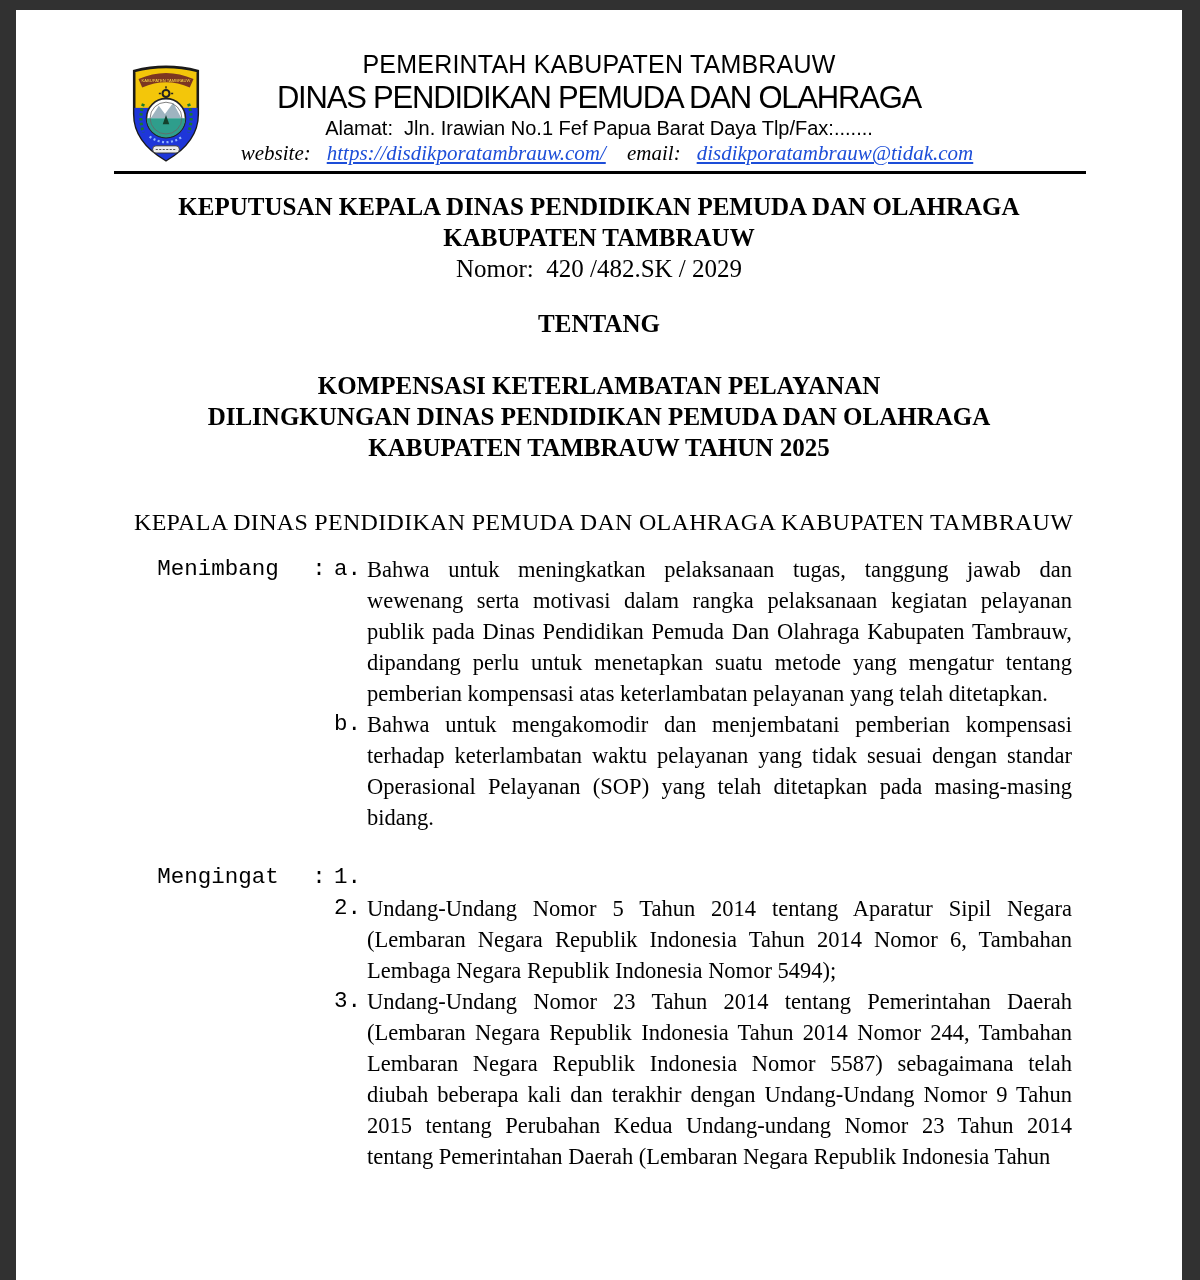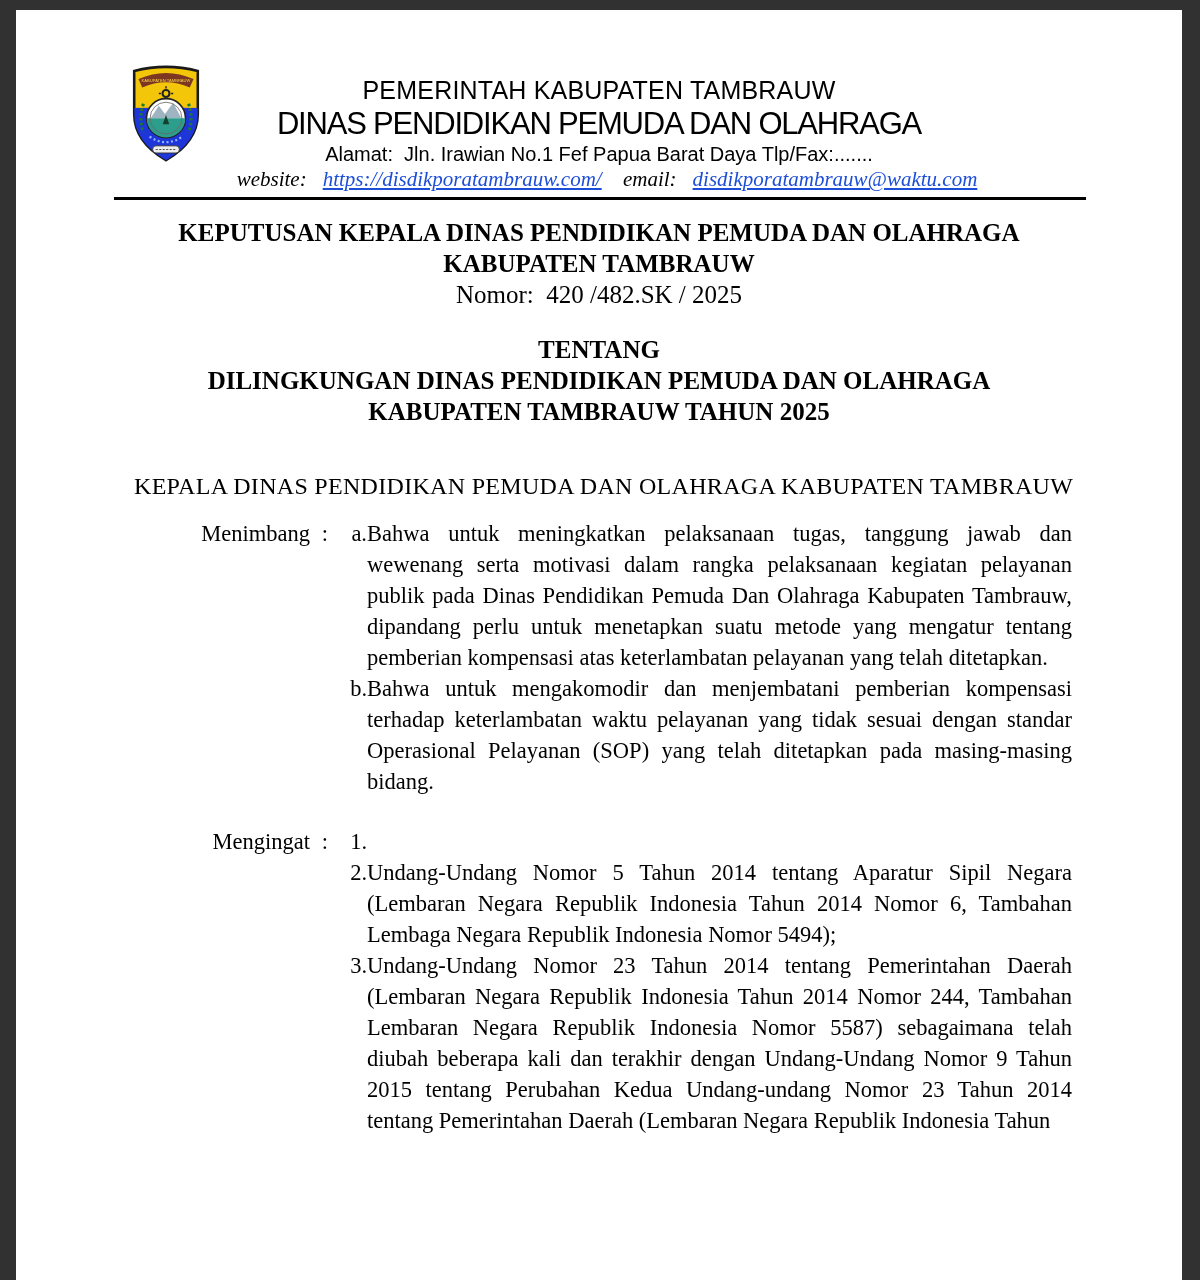--- a/index.html
+++ b/index.html
@@ -14,21 +14,21 @@
     position: absolute;
     left: 16px; top: 10px;
     width: 1166px; height: 1560px;
     background: #ffffff;
     box-sizing: border-box;
     padding: 0 110px;
     color: #000;
   }
 
   
-  .kop { position: relative; padding-top: 64px; text-align: center; }
+  .kop { position: relative; padding-top: 38px; text-align: center; }
   .logo { position: absolute; left: 0; top: 50px; width: 80px; height: 106px; }
   .kop-gov    { font-family: "Liberation Sans", sans-serif; font-size: 25px; line-height: 32px; letter-spacing: 0.2px; }
   .kop-agency { font-family: "Liberation Sans", sans-serif; font-size: 31px; line-height: 36px; letter-spacing: -1.2px; }
   .kop-address{ font-family: "Liberation Sans", sans-serif; font-size: 20px; line-height: 25px; white-space: pre; }
   .kop-contact{ font-style: italic; font-size: 21px; line-height: 24px; }
   .kop-contact a { color: #1d4ed8; text-decoration: underline; }
   .kop-contact .lbl { margin: 0 16px; }
   .kop-rule { height: 0; border-top: 3px solid #000; margin: 6px -14px 0 -12px; }
 
   
@@ -37,21 +37,21 @@
   .bold { font-weight: bold; }
   .nomor { white-space: pre; }
   .tentang { margin-top: 24px; }
   .subject { margin-top: 31px; }
   .official { margin-top: 44px; font-size: 24px; letter-spacing: 0.3px; white-space: nowrap; text-align: center; line-height: 31px; margin-left: 8px; }
 
   
   .body-block { margin-top: 16px; font-size: 22.5px; line-height: 31px; }
   .sec-gap { margin-top: 29px; }
   .row { display: grid; grid-template-columns: 184px 18px 39px 1fr; align-items: start; }
-  .cell-label, .cell-colon, .cell-marker { text-align: right; }
+  .cell-label, .cell-colon, .cell-marker { text-align: center; font-family: Liberation Mono, monospace; }
   .cell-text { text-align: justify; }
 </style>
 </head>
 <body>
 
 <div class="page">
 
   <div class="kop">
 
     <svg class="logo" viewBox="0 0 78 102" aria-hidden="true">
@@ -88,30 +88,31 @@
 
       <rect x="26" y="83" width="26" height="7" rx="3.2" fill="#ededed" stroke="#333333" stroke-width="0.9"></rect>
       <line x1="29" y1="86.5" x2="49" y2="86.5" stroke="#555555" stroke-width="1" stroke-dasharray="2,1.4"></line>
     </svg>
 
     <div class="kop-gov">PEMERINTAH KABUPATEN TAMBRAUW</div>
     <div class="kop-agency">DINAS PENDIDIKAN PEMUDA DAN OLAHRAGA</div>
     <div class="kop-address">Alamat:  Jln. Irawian No.1 Fef Papua Barat Daya Tlp/Fax:.......</div>
     <div class="kop-contact">
       <span class="lbl">website:</span><a href="#">https://disdikporatambrauw.com/</a>
-      <span class="lbl">email:</span><a href="#">disdikporatambrauw@waktu.com</a>
+      <span class="lbl">email:</span><a href="#">disdikporatambrauw@tidak.com</a>
     </div>
     <div class="kop-rule"></div>
   </div>
 
   <div class="doc-head bold mt-title">KEPUTUSAN KEPALA DINAS PENDIDIKAN PEMUDA DAN OLAHRAGA</div>
   <div class="doc-head bold">KABUPATEN TAMBRAUW</div>
-  <div class="doc-head nomor">Nomor:  420 /482.SK / 2025</div>
+  <div class="doc-head nomor">Nomor:  420 /482.SK / 2029</div>
   <div class="doc-head bold tentang">TENTANG</div>
 
+  <div class="doc-head bold subject">KOMPENSASI KETERLAMBATAN PELAYANAN</div>
   <div class="doc-head bold">DILINGKUNGAN DINAS PENDIDIKAN PEMUDA DAN OLAHRAGA</div>
   <div class="doc-head bold">KABUPATEN TAMBRAUW TAHUN 2025</div>
 
   <div class="official">KEPALA DINAS PENDIDIKAN PEMUDA DAN OLAHRAGA KABUPATEN TAMBRAUW</div>
 
   <div class="body-block">
 
     <div class="row">
       <div class="cell-label">Menimbang</div>
       <div class="cell-colon">:</div>

